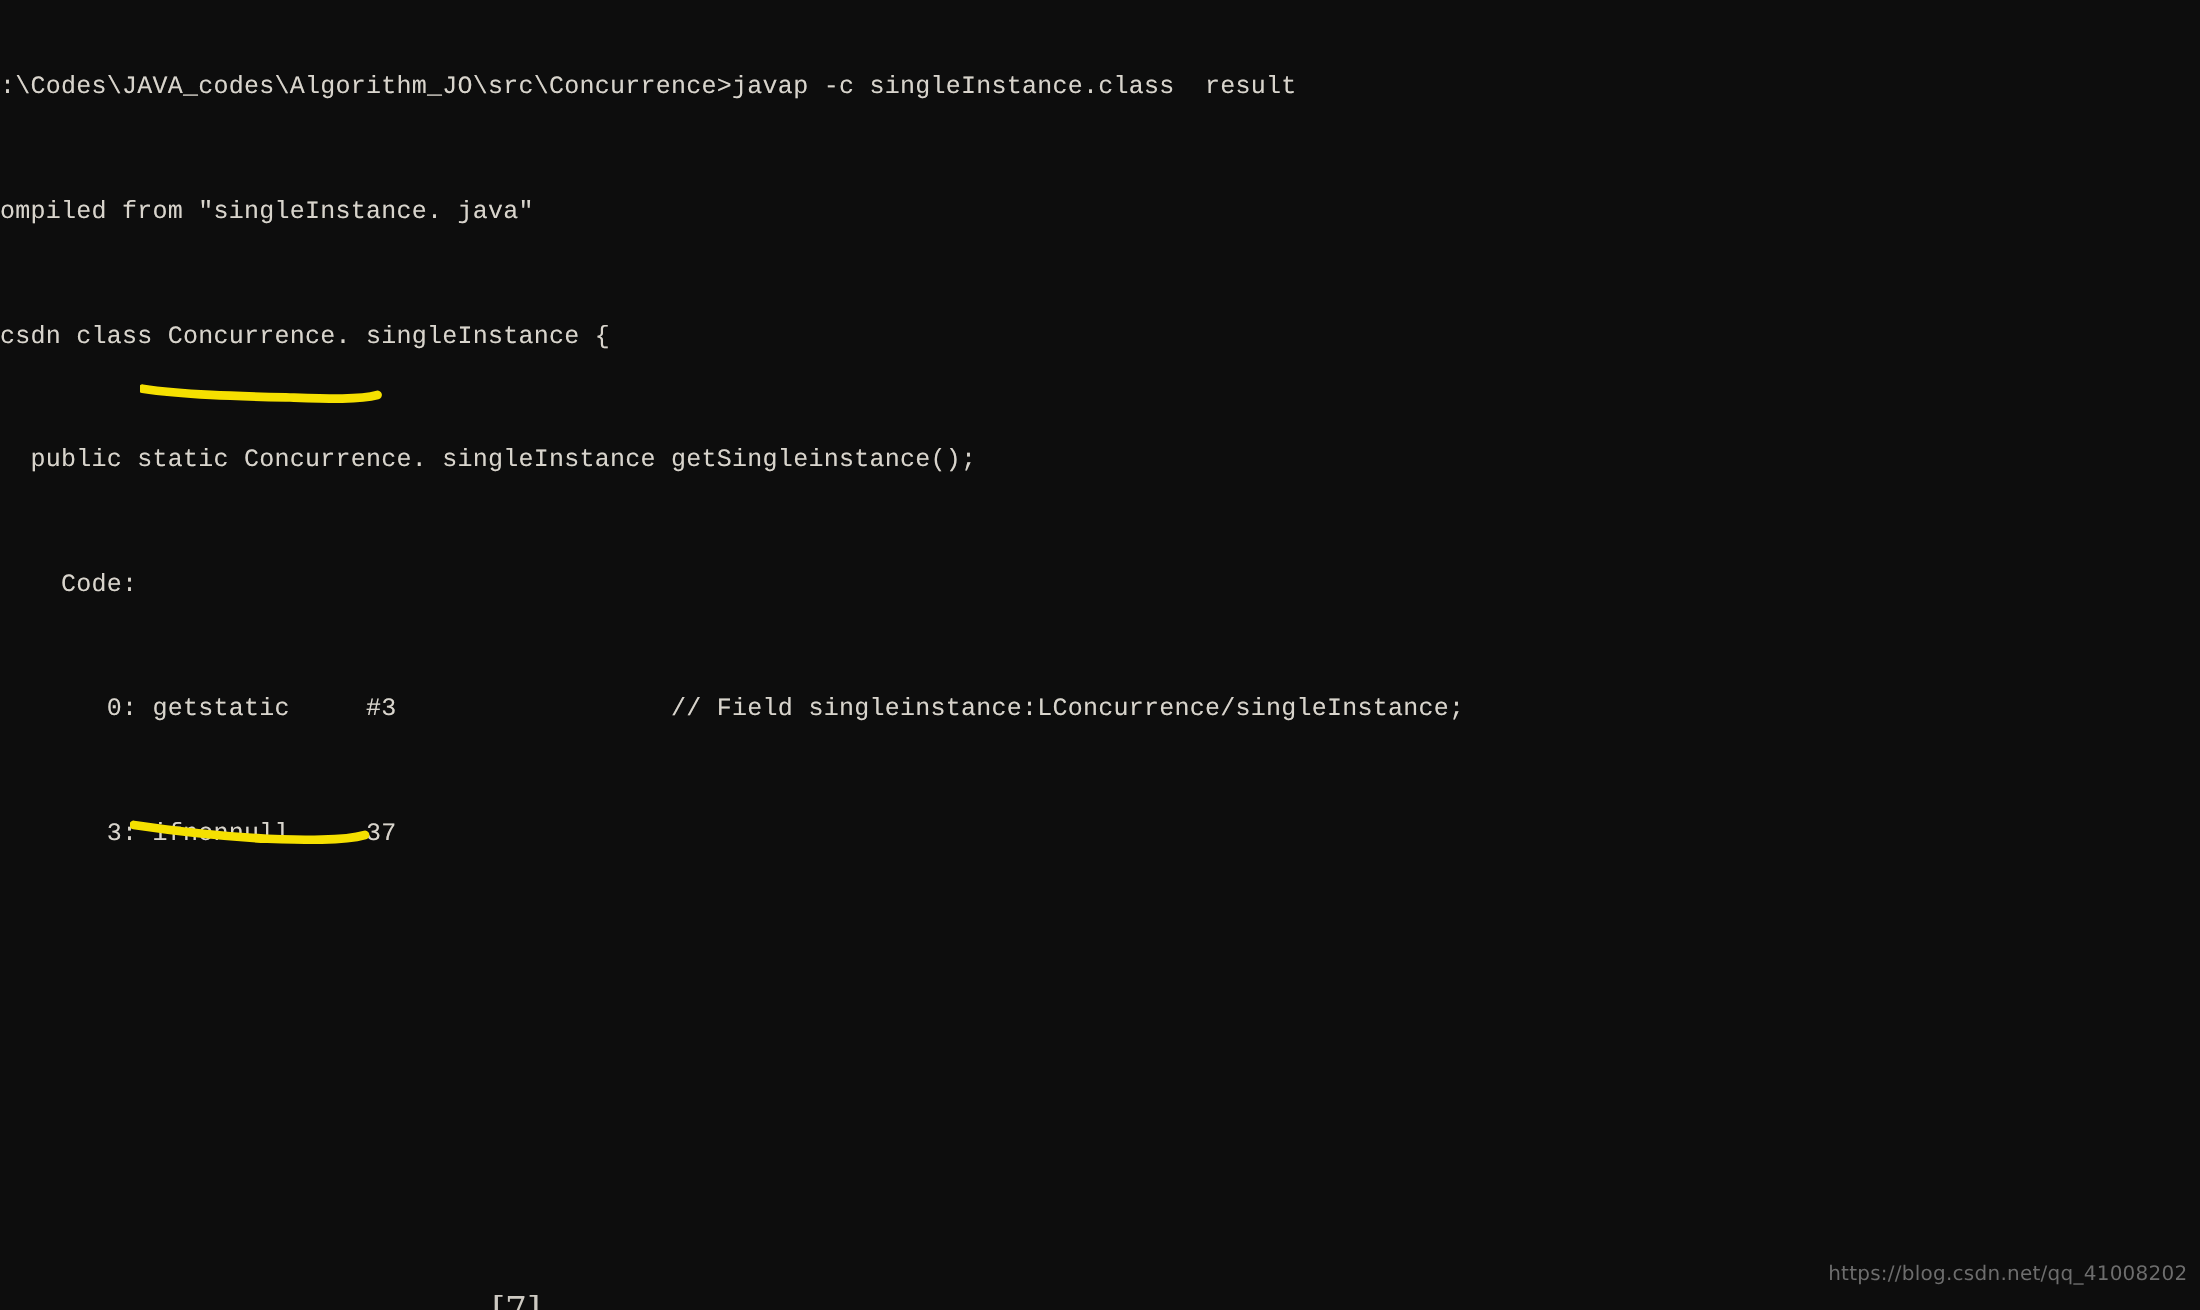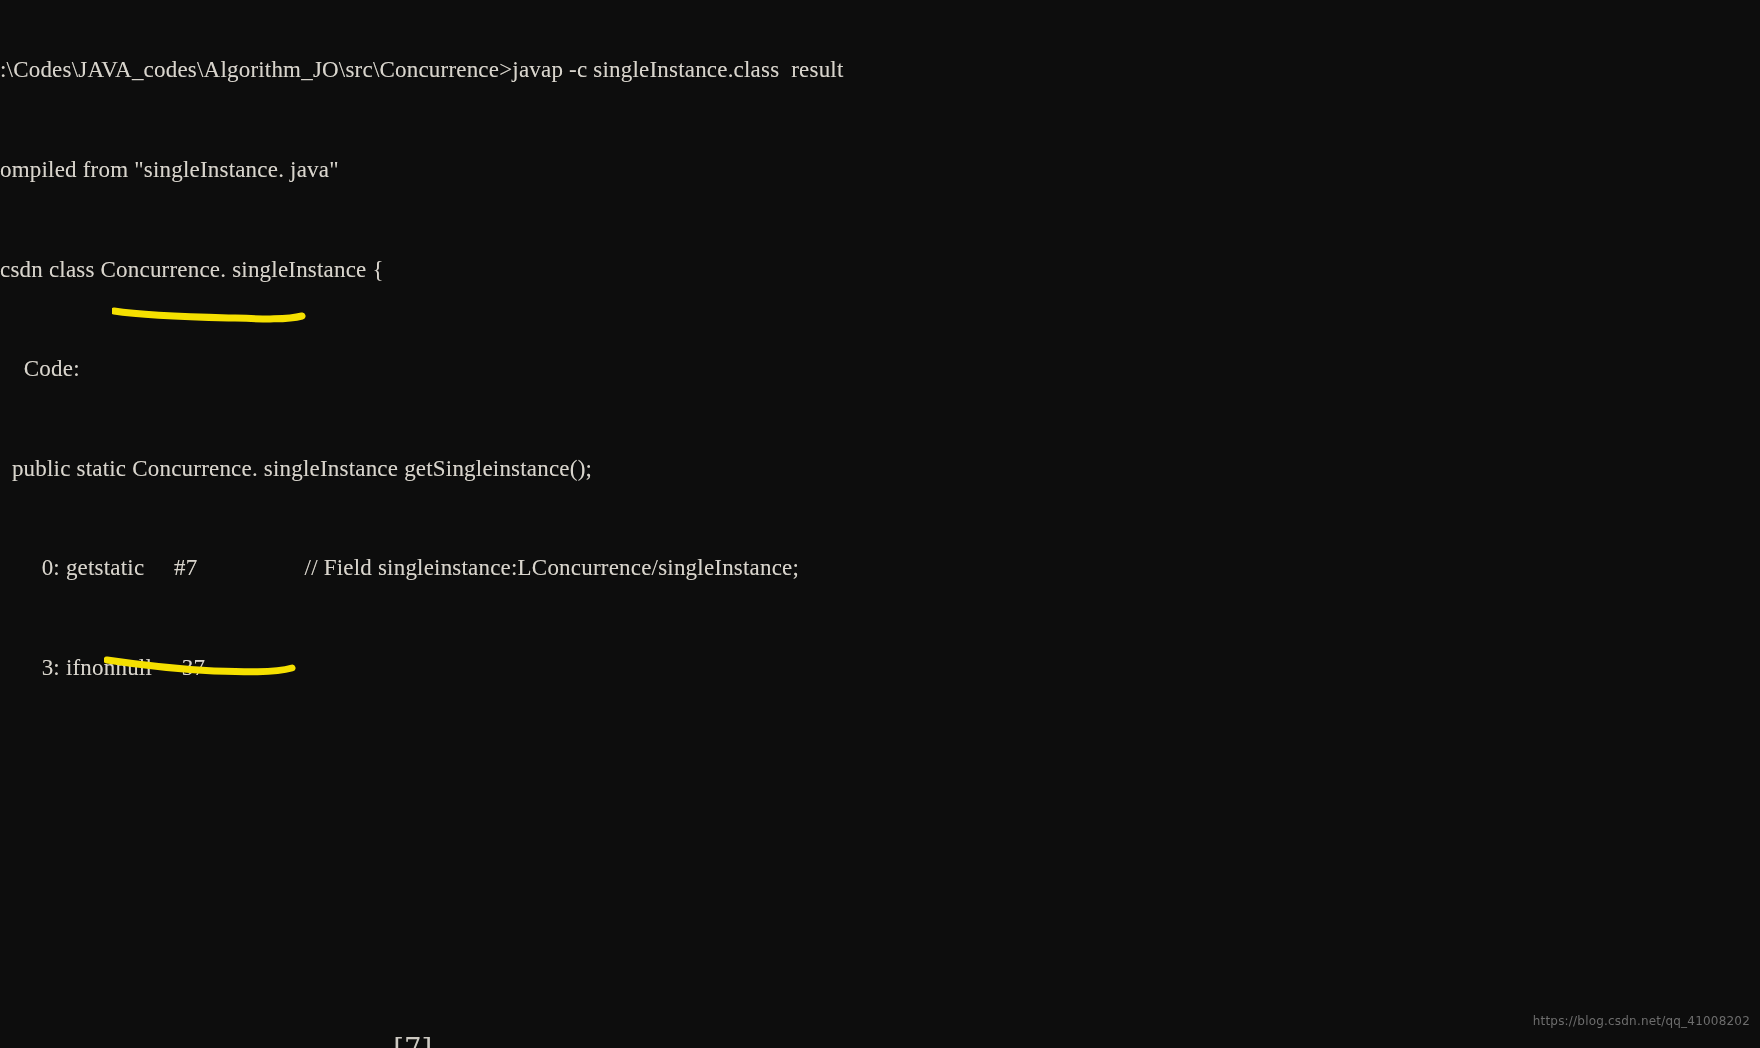--- a/index.html
+++ b/index.html
@@ -16,22 +16,22 @@
     font-family: "DejaVu Serif", "Liberation Serif", serif;
   }
   
   #terminal {
     position: absolute;
     left: 0;
     top: 0;
     width: 1696px;
     height: 1048px;
     color: #d8d4cc;
-    font-family: Liberation Serif, serif;
-    font-size: 23px;
+    font-family: Liberation Mono, monospace;
+    font-size: 20px;
     line-height: 33.2px;
     letter-spacing: 0.2px;
     white-space: pre;
     padding-top: 0px;
     box-sizing: border-box;
   }
   #terminal .ln {
     display: block;
     height: 33.2px;
     white-space: pre;
@@ -59,21 +59,21 @@
     width: 192px;
     height: 22px;
   }
   
   #watermark {
     position: absolute;
     right: 10px;
     bottom: 20px;
     color: #6d6d6d;
     font-family: "DejaVu Sans", "Liberation Sans", sans-serif;
-    font-size: 12px;
+    font-size: 16px;
     letter-spacing: 0.2px;
     white-space: nowrap;
     text-align: right;
   }
   
   #bottom-clip {
     position: absolute;
     left: 0;
     bottom: -17px;
     width: 1760px;
@@ -87,23 +87,23 @@
 </style>
 </head>
 <body>
 
 <div id="screen">
 
   <div id="terminal">
     <span class="ln clip-top">:\Codes\JAVA_codes\Algorithm_JO\src\Concurrence&gt;javap -c singleInstance.class  result</span>
     <span class="ln">ompiled from "singleInstance. java"</span>
     <span class="ln">csdn class Concurrence. singleInstance {</span>
+    <span class="ln">  public static Concurrence. singleInstance getSingleinstance();</span>
     <span class="ln">    Code:</span>
-    <span class="ln">  public static Concurrence. singleInstance getSingleinstance();</span>
-    <span class="ln">       0: getstatic     #7                  // Field singleinstance:LConcurrence/singleInstance;</span>
+    <span class="ln">       0: getstatic     #3                  // Field singleinstance:LConcurrence/singleInstance;</span>
     <span class="ln">       3: ifnonnull     37</span>
     
     
     
     
     
     
     
     
     

